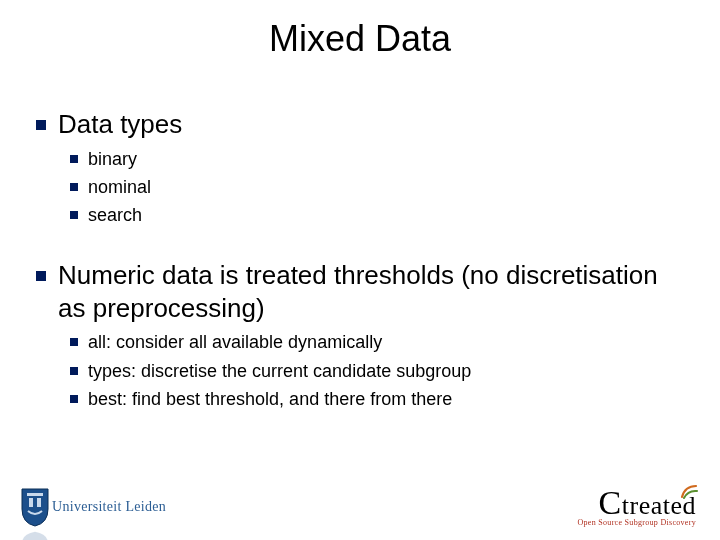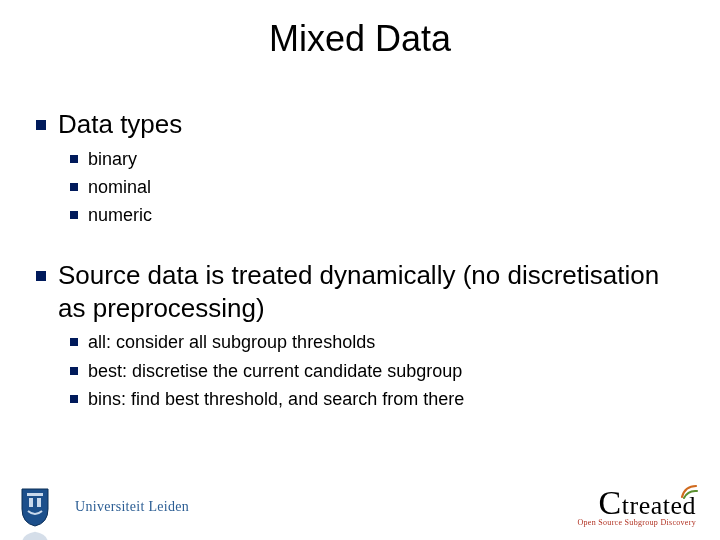--- a/index.html
+++ b/index.html
@@ -74,21 +74,21 @@
     bottom: 0;
     width: 720px;
     height: 58px;
   }
   .uni-logo {
     position: absolute;
     left: 18px;
     bottom: 8px;
     display: flex;
     align-items: center;
-    gap: 23px;
+    gap: 0;
     color: #003b7a;
   }
   .uni-logo .crest {
     width: 34px;
     height: 40px;
   }
   .uni-logo .name {
     font-family: Georgia, 'Times New Roman', serif;
     font-size: 14px;
     letter-spacing: 0.3px;
@@ -155,40 +155,40 @@
     <div class="item-l2">
       <span class="bullet"></span>
       <span class="text">binary</span>
     </div>
     <div class="item-l2">
       <span class="bullet"></span>
       <span class="text">nominal</span>
     </div>
     <div class="item-l2">
       <span class="bullet"></span>
-      <span class="text">numeric</span>
+      <span class="text">search</span>
     </div>
 
     <div class="gap"></div>
 
     <div class="item-l1">
       <span class="bullet"></span>
-      <span class="text">Source data is treated dynamically (no discretisation as preprocessing)</span>
-    </div>
-    <div class="item-l2">
-      <span class="bullet"></span>
-      <span class="text">all: consider all subgroup thresholds</span>
-    </div>
-    <div class="item-l2">
-      <span class="bullet"></span>
-      <span class="text">best: discretise the current candidate subgroup</span>
-    </div>
-    <div class="item-l2">
-      <span class="bullet"></span>
-      <span class="text">bins: find best threshold, and search from there</span>
+      <span class="text">Numeric data is treated thresholds (no discretisation as preprocessing)</span>
+    </div>
+    <div class="item-l2">
+      <span class="bullet"></span>
+      <span class="text">all: consider all available dynamically</span>
+    </div>
+    <div class="item-l2">
+      <span class="bullet"></span>
+      <span class="text">types: discretise the current candidate subgroup</span>
+    </div>
+    <div class="item-l2">
+      <span class="bullet"></span>
+      <span class="text">best: find best threshold, and there from there</span>
     </div>
 
   </div>
 
   <div class="footer">
 
     <div class="uni-logo">
       <svg class="crest" viewBox="0 0 34 40">
         <path d="M4 2 H30 V22 Q30 36 17 39 Q4 36 4 22 Z" fill="#1c4f8b" stroke="#0b2e57" stroke-width="1"></path>
         <rect x="9" y="6" width="16" height="3" fill="#c9d9ec"></rect>

